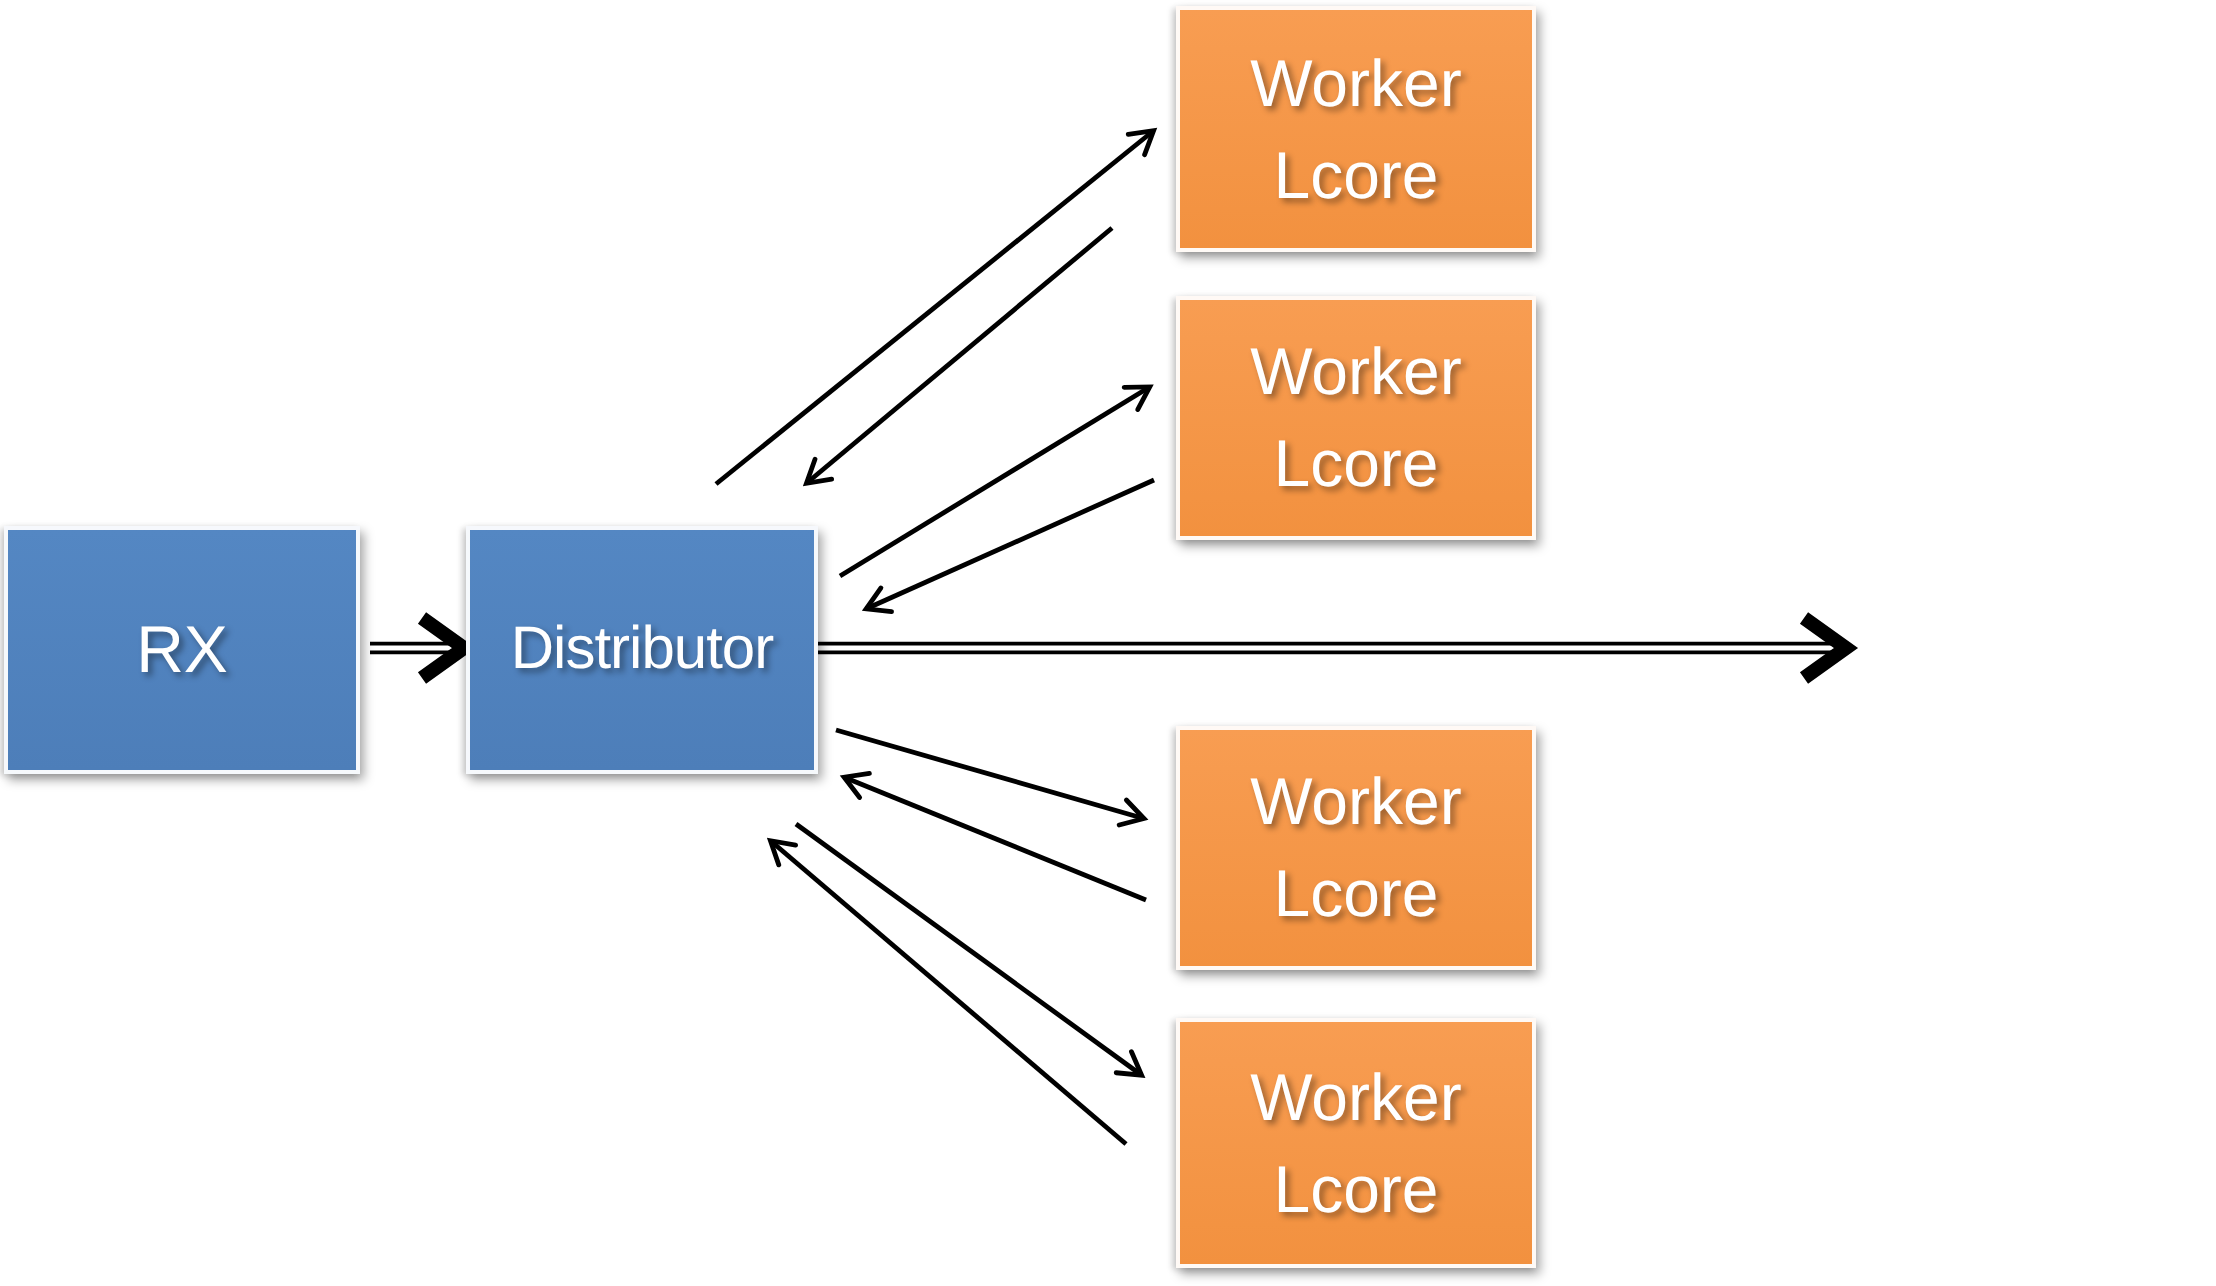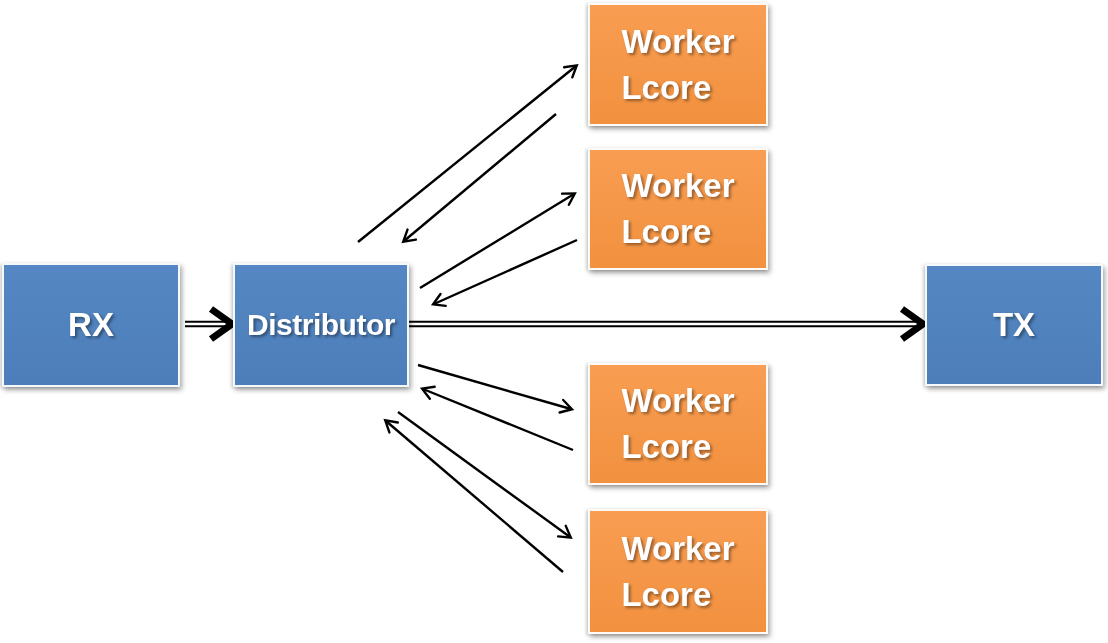--- a/index.html
+++ b/index.html
@@ -23,25 +23,24 @@
   }
   .node {
     position: absolute;
     z-index: 2;
     box-sizing: border-box;
     display: flex;
     align-items: center;
     justify-content: center;
     color: #ffffff;
     font-size: 33px;
-    text-align: left;
+    text-align: center;
     border: 2px solid rgba(255,255,255,0.95);
     box-shadow: 2px 3px 5px rgba(0,0,0,0.35), -2px 1px 3px rgba(0,0,0,0.15);
     text-shadow: 2px 2px 3px rgba(0,0,0,0.4);
-    font-weight: bold;
   }
   .node-blue {
     background: linear-gradient(180deg, #5487c3 0%, #4d7eb9 100%);
   }
   .node-orange {
     background: linear-gradient(180deg, #f89d52 0%, #f2913f 100%);
   }
   .node-label {
     white-space: pre-line;
     line-height: 1.38;
@@ -112,17 +111,14 @@
   <div class="node node-orange" id="node-worker-3">
     <span class="node-label">Worker
 Lcore</span>
   </div>
 
   <div class="node node-orange" id="node-worker-4">
     <span class="node-label">Worker
 Lcore</span>
   </div>
 
-  <div class="node node-blue" id="node-tx">
-    <span class="node-label">TX</span>
-  </div>
 
 </div>
 
 </body></html>

